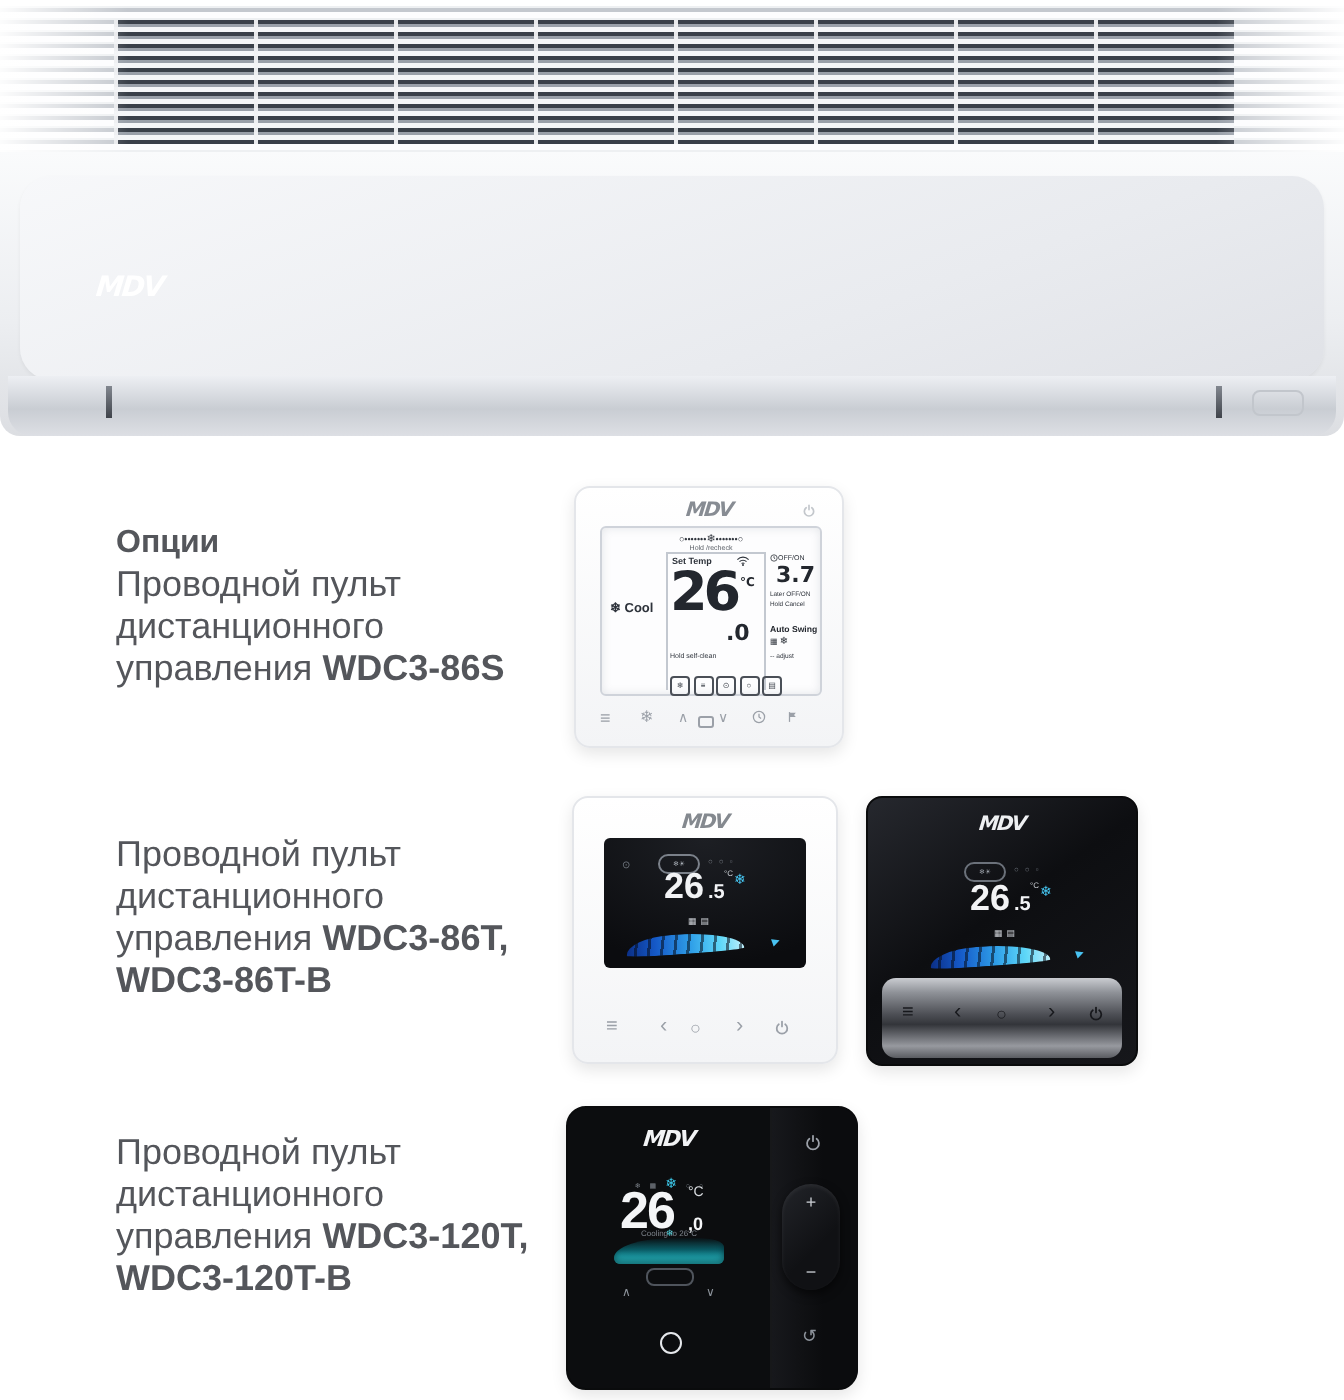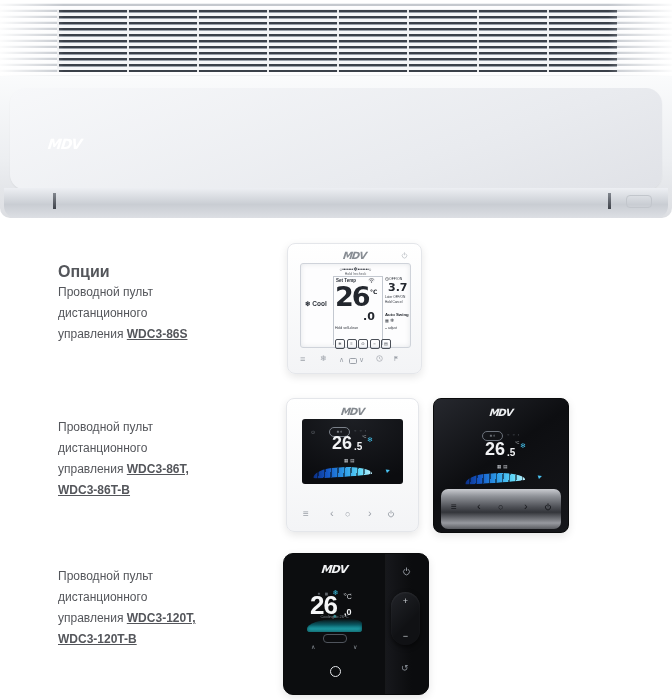--- a/index.html
+++ b/index.html
@@ -20,22 +20,22 @@
   .ac-panel{position:absolute;left:10px;top:12px;width:652px;height:102px;border-radius:16px;
     background:linear-gradient(160deg,#f7f8fa,#e9ebef 65%,#e0e2e7);box-shadow:0 1px 2px rgba(0,0,0,.05);}
   .ac-bottom{position:absolute;left:4px;top:112px;width:664px;height:30px;border-radius:0 0 12px 12px;
     background:linear-gradient(180deg,#edeff3,#c9cdd3 55%,#dddfe4);}
   .ac-hinge{position:absolute;top:5px;width:3px;height:16px;background:linear-gradient(#82878f,#3f434a);}
   .ac-slot{position:absolute;right:16px;top:7px;width:24px;height:11px;border:1px solid #c2c6cc;border-radius:4px;}
   .mdv{font-family:"DejaVu Sans",sans-serif;font-weight:bold;font-style:italic;
        letter-spacing:-1px;transform:skewX(-6deg);display:inline-block;}
   
   .opt-h{position:absolute;left:58px;top:263px;font-size:16px;font-weight:bold;color:#54565b;}
-  .desc{position:absolute;left:58px;width:228px;margin:0;font-size:12px;line-height:21px;color:#54565b;}
-  .desc b{font-weight:bold;text-decoration:underline;}
+  .desc{position:absolute;left:58px;width:228px;margin:0;font-size:18px;line-height:21px;color:#54565b;}
+  .desc b{font-weight:bold;}
   
   .dev{position:absolute;border-radius:8px;box-shadow:0 3px 8px rgba(0,0,0,.10);}
   .dev.white{background:linear-gradient(180deg,#ffffff,#f3f4f6);border:1px solid #e4e6ea;}
   .dev.black{background:linear-gradient(145deg,#26282e,#0d0e11 45%,#16171b);border:1px solid #0a0b0c;}
   .ctr{left:0;right:0;text-align:center;}
   .lcd{position:absolute;background:#fdfdfe;border:1px solid #cfd3da;border-radius:3px;
        box-shadow:inset 0 0 5px rgba(90,100,115,.15);}
   .seg{font-family:"DejaVu Sans",sans-serif;font-weight:bold;color:#23272e;}
   .ln{position:absolute;background:#c3c8d0;}
   .lcdbox{display:inline-block;width:8px;height:7.5px;border:0.5px solid #4a4f57;border-radius:2px;

